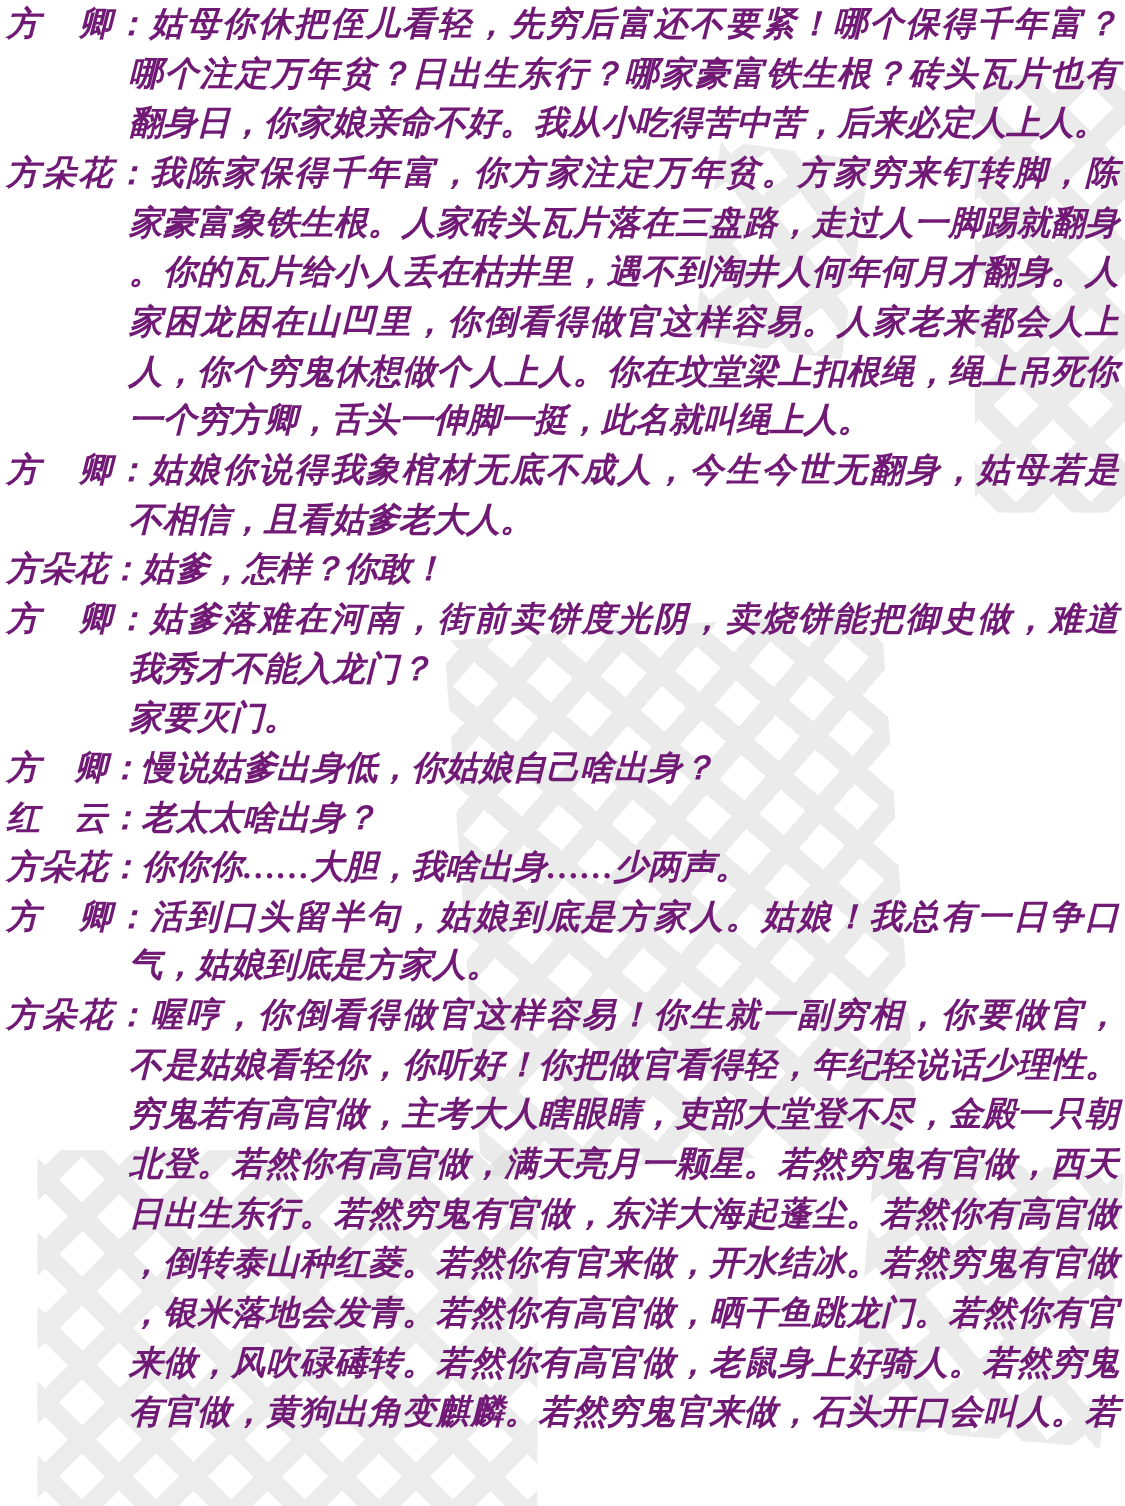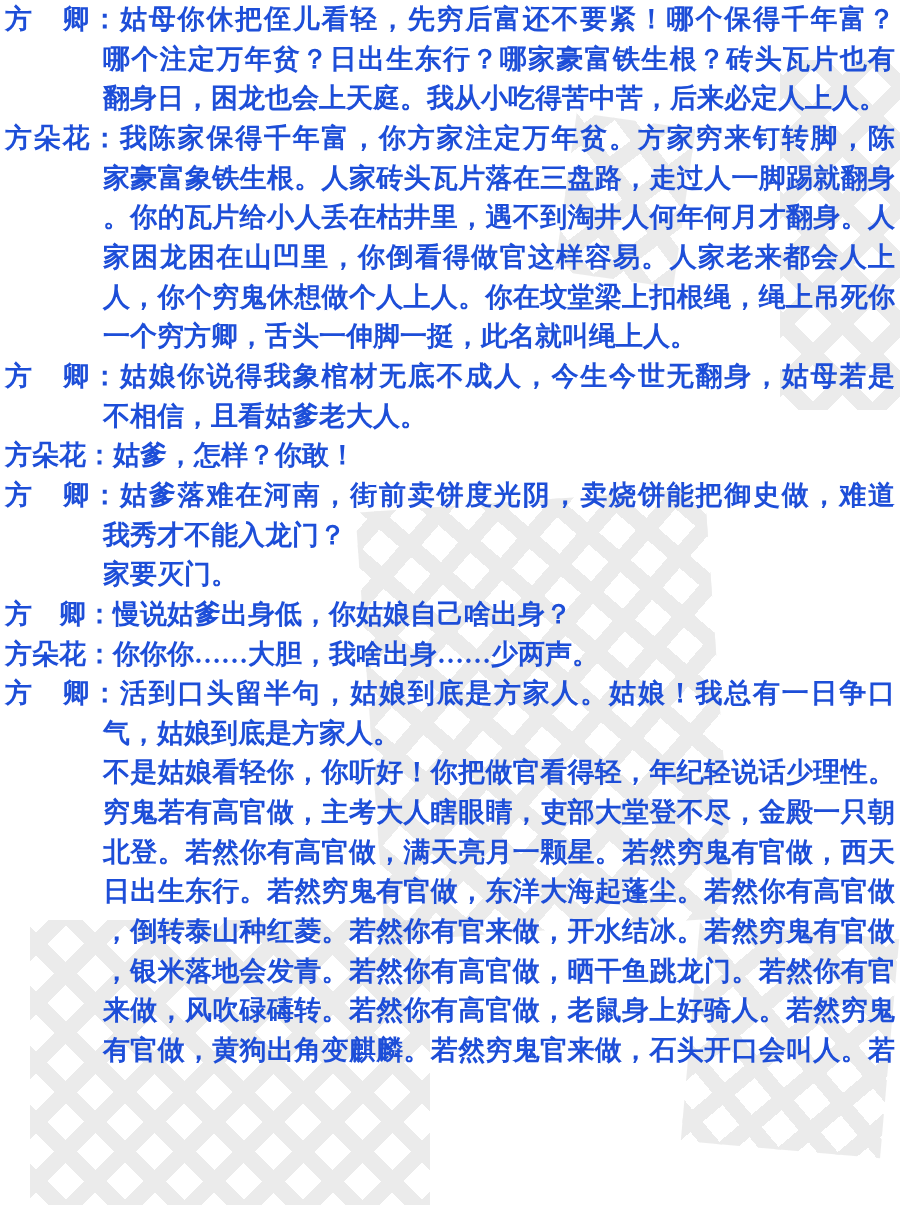--- a/index.html
+++ b/index.html
@@ -60,40 +60,42 @@
 </style>
 </head>
 <body>
 
 <div class="page">
   <div class="wm" id="wm1"></div>
   <div class="wm" id="wm2"></div>
   <div class="wm" id="wm3"></div>
   <div class="wm" id="wm4"></div>
   <div class="wm" id="wm5"></div>
-  <main class="text" style="color: #1d4ed8;">
+  <main class="text" style="color: #701a75; font-style: italic;">
       <div class="line first"><span class="speaker">方　卿：</span>姑母你休把侄儿看轻，先穷后富还不要紧！哪个保得千年富？</div>
       <div class="line">哪个注定万年贫？日出生东行？哪家豪富铁生根？砖头瓦片也有</div>
-      <div class="line nojust">翻身日，困龙也会上天庭。我从小吃得苦中苦，后来必定人上人。</div>
+      <div class="line nojust">翻身日，你家娘亲命不好。我从小吃得苦中苦，后来必定人上人。</div>
       <div class="line first"><span class="speaker">方朵花：</span>我陈家保得千年富，你方家注定万年贫。方家穷来钉转脚，陈</div>
       <div class="line">家豪富象铁生根。人家砖头瓦片落在三盘路，走过人一脚踢就翻身</div>
       <div class="line">。你的瓦片给小人丢在枯井里，遇不到淘井人何年何月才翻身。人</div>
       <div class="line">家困龙困在山凹里，你倒看得做官这样容易。人家老来都会人上</div>
       <div class="line">人，你个穷鬼休想做个人上人。你在坟堂梁上扣根绳，绳上吊死你</div>
       <div class="line nojust">一个穷方卿，舌头一伸脚一挺，此名就叫绳上人。</div>
       <div class="line first"><span class="speaker">方　卿：</span>姑娘你说得我象棺材无底不成人，今生今世无翻身，姑母若是</div>
       <div class="line nojust">不相信，且看姑爹老大人。</div>
       <div class="line first nojust"><span class="speaker">方朵花：</span>姑爹，怎样？你敢！</div>
       <div class="line first"><span class="speaker">方　卿：</span>姑爹落难在河南，街前卖饼度光阴，卖烧饼能把御史做，难道</div>
       <div class="line nojust">我秀才不能入龙门？</div>
       <div class="line nojust">家要灭门。</div>
       <div class="line first nojust"><span class="speaker">方　卿：</span>慢说姑爹出身低，你姑娘自己啥出身？</div>
+      <div class="line first nojust"><span class="speaker">红　云：</span>老太太啥出身？</div>
       <div class="line first nojust"><span class="speaker">方朵花：</span>你你你……大胆，我啥出身……少两声。</div>
       <div class="line first"><span class="speaker">方　卿：</span>活到口头留半句，姑娘到底是方家人。姑娘！我总有一日争口</div>
       <div class="line nojust">气，姑娘到底是方家人。</div>
+      <div class="line first"><span class="speaker">方朵花：</span>喔哼，你倒看得做官这样容易！你生就一副穷相，你要做官，</div>
       <div class="line">不是姑娘看轻你，你听好！你把做官看得轻，年纪轻说话少理性。</div>
       <div class="line">穷鬼若有高官做，主考大人瞎眼睛，吏部大堂登不尽，金殿一只朝</div>
       <div class="line">北登。若然你有高官做，满天亮月一颗星。若然穷鬼有官做，西天</div>
       <div class="line">日出生东行。若然穷鬼有官做，东洋大海起蓬尘。若然你有高官做</div>
       <div class="line">，倒转泰山种红菱。若然你有官来做，开水结冰。若然穷鬼有官做</div>
       <div class="line">，银米落地会发青。若然你有高官做，晒干鱼跳龙门。若然你有官</div>
       <div class="line">来做，风吹碌碡转。若然你有高官做，老鼠身上好骑人。若然穷鬼</div>
       <div class="line">有官做，黄狗出角变麒麟。若然穷鬼官来做，石头开口会叫人。若</div>
     </main>
 </div>

